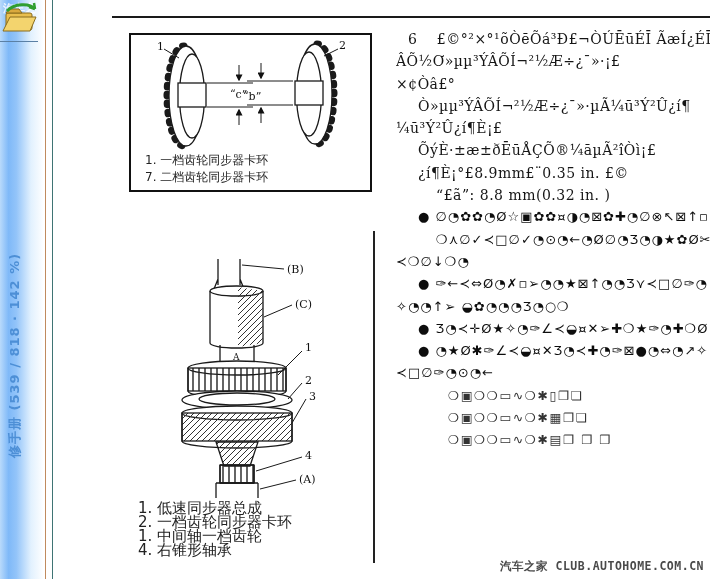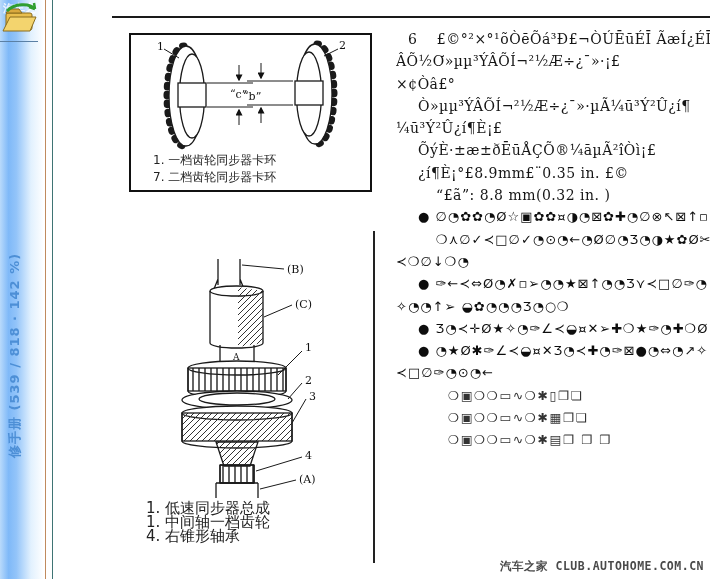--- a/index.html
+++ b/index.html
@@ -19,21 +19,21 @@
     position:absolute;left:6px;top:458px;transform:rotate(-90deg);transform-origin:0 0;
     color:#4d8fd6;font-weight:bold;font-size:13px;letter-spacing:1px;white-space:nowrap;
   }
   .vline-orange{position:absolute;left:45px;top:0;width:1px;height:579px;background:#c08a5e;}
   .vline-teal{position:absolute;left:52px;top:0;width:1px;height:579px;background:#3f7474;}
   
   .toprule{position:absolute;left:112px;top:16px;width:598px;height:2px;background:#1a1a1a;}
   .fig1{position:absolute;left:129px;top:33px;width:243px;height:159px;border:2px solid #111;
         background:#fff;box-sizing:border-box;}
   .fig1 svg{position:absolute;left:0;top:1px;}
-  .fig-cap{position:absolute;font-size:12px;line-height:17px;color:#222;white-space:nowrap;margin-left:8px;}
+  .fig-cap{position:absolute;font-size:12px;line-height:17px;color:#222;white-space:nowrap;}
   .fig1 .fig-cap{left:14px;bottom:4px;}
   .fig2{position:absolute;left:128px;top:231px;width:247px;height:332px;border-right:2px solid #222;
         background:#fff;box-sizing:border-box;}
   .fig2 svg{position:absolute;left:2px;top:6px;}
   .fig2 .fig-cap{left:10px;top:270px;font-size:15px;line-height:14px;}
   
   .textcol{position:absolute;left:396px;top:28px;width:320px;}
   .tl{line-height:22.3px;white-space:nowrap;overflow:hidden;}
   .serif{font-family:"DejaVu Serif","Liberation Serif",serif;font-size:14px;color:#151515;letter-spacing:.5px;}
   .ding{font-size:13px;color:#0d0d0d;letter-spacing:1px;}
@@ -163,20 +163,21 @@
     <text x="165" y="71" font-size="11" fill="#111">(C)</text>
     <text x="103" y="123" font-size="9" fill="#111">A</text>
     <text x="175" y="114" font-size="11" fill="#111">1</text>
     <text x="175" y="147" font-size="11" fill="#111">2</text>
     <text x="179" y="163" font-size="11" fill="#111">3</text>
     <text x="175" y="222" font-size="11" fill="#111">4</text>
     <text x="169" y="246" font-size="11" fill="#111">(A)</text>
   </svg>
   <div class="fig-cap">
     <div>1. 低速同步器总成</div>
+    <div>2. 一档齿轮同步器卡环</div>
     <div>1. 中间轴一档齿轮</div>
     <div>4. 右锥形轴承</div>
   </div>
 </div>
 
 <div class="textcol">
   <div class="tl serif in1">6　 £©°²×°¹õÒēÕá³Đ£¬ÒÚĒūÉĪ ÃæÍ¿ÉĪ</div>
   <div class="tl serif in0">ÂÕ½Ơ»µµ³ÝÂÕÍ¬²½Æ÷¿¯»·¡£</div>
   <div class="tl serif in0">×¢Òâ£°</div>
   <div class="tl serif in2">Ò»µµ³ÝÂÕÍ¬²½Æ÷¿¯»·µÃ¼ū³Ý²Û¿í¶</div>

